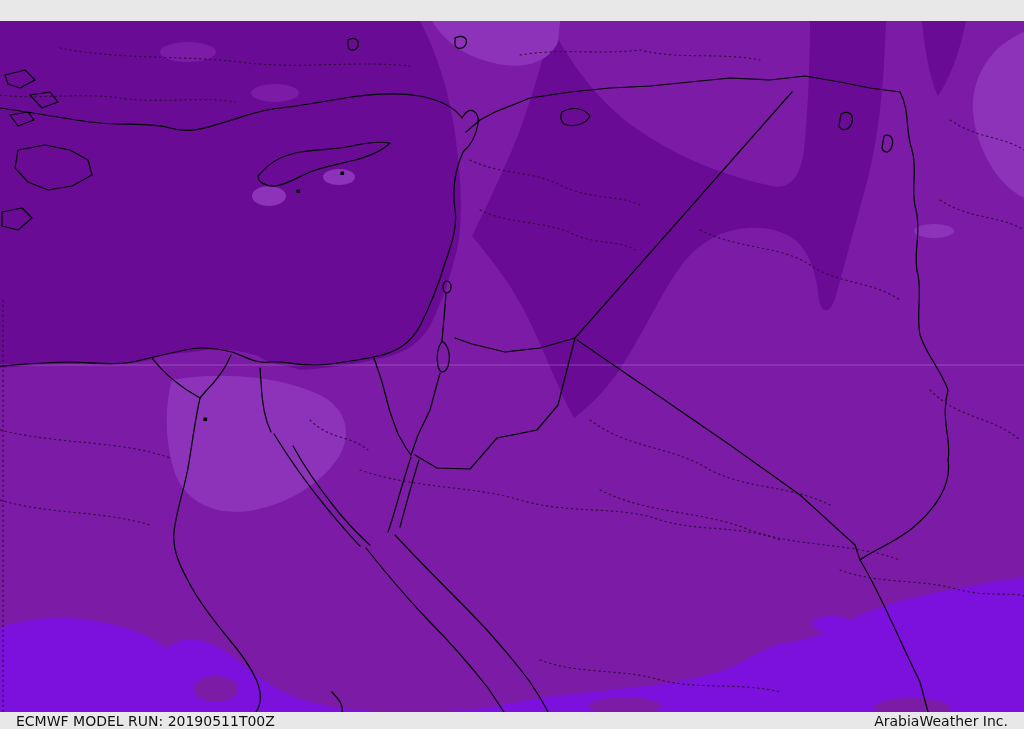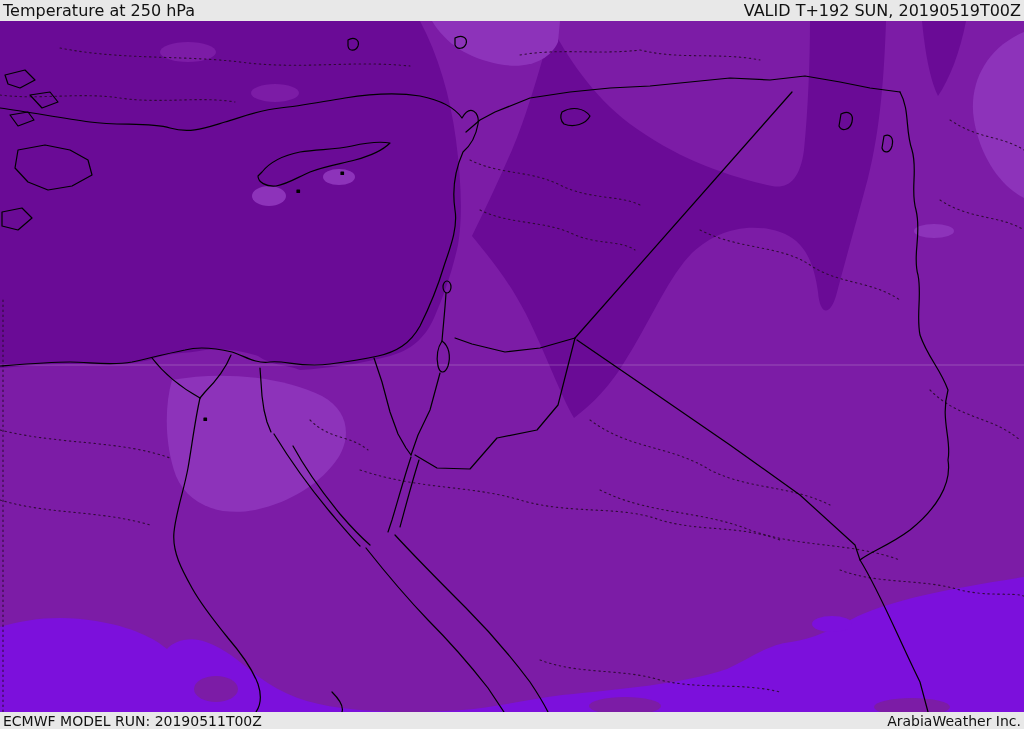--- a/index.html
+++ b/index.html
@@ -3,34 +3,30 @@
 <meta charset="utf-8">
 <style>
   html,body{margin:0;padding:0;}
   body{width:1024px;height:729px;overflow:hidden;background:#e8e8e8;
        font-family:"DejaVu Sans","Liberation Sans",sans-serif;}
   .app{position:relative;width:1024px;height:729px;}
   .bar{position:absolute;left:0;width:1024px;background:#e8e8e8;color:#111;
        display:flex;justify-content:space-between;align-items:center;
        box-sizing:border-box;}
   .bar.top{top:0;height:21px;font-size:16px;padding:0 3px;}
-  .bar.bottom{top:712px;height:17px;font-size:14px;padding:0 3px;}
+  .bar.bottom{top:712px;height:17px;font-size:14px;padding:0 16px;}
   .bar span{white-space:nowrap;line-height:1;}
   .map-wrap{position:absolute;top:21px;left:0;width:1024px;height:691px;}
   svg{display:block;}
 </style>
 </head>
 <body>
 
 <div class="app">
 
-  <div class="bar top">
-    <span>Temperature at 250 hPa</span>
-    <span>VALID T+192 SUN, 20190519T00Z</span>
-  </div>
 
   <div class="map-wrap">
     <svg width="1024" height="691" viewBox="0 21 1024 691" preserveAspectRatio="none">
 
       <rect x="0" y="21" width="1024" height="691" fill="#7c1ca6"></rect>
 
       <g>
 
         <path d="M0,21 L420,21 C438,55 450,95 456,140 C461,180 463,215 458,245
                  C452,272 444,295 434,318 C424,340 410,350 390,356

